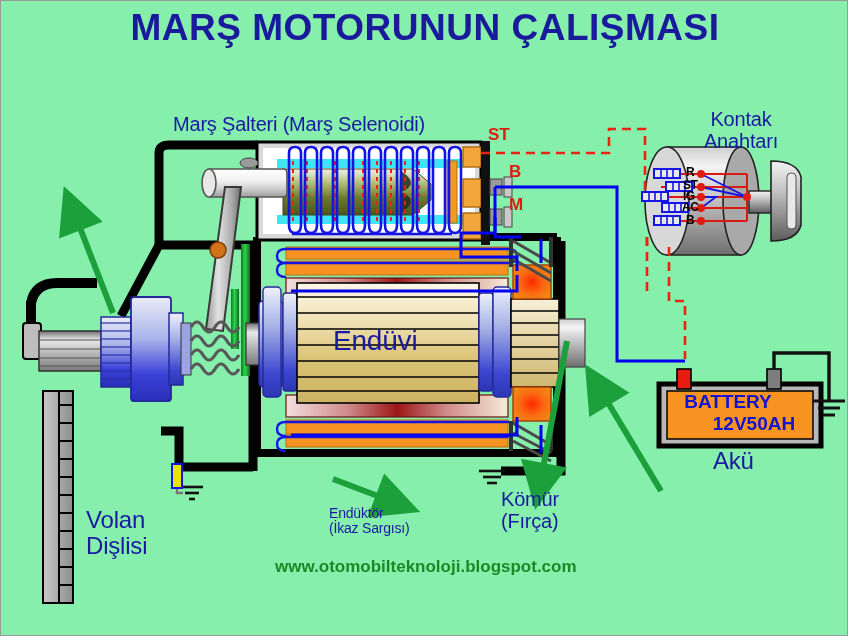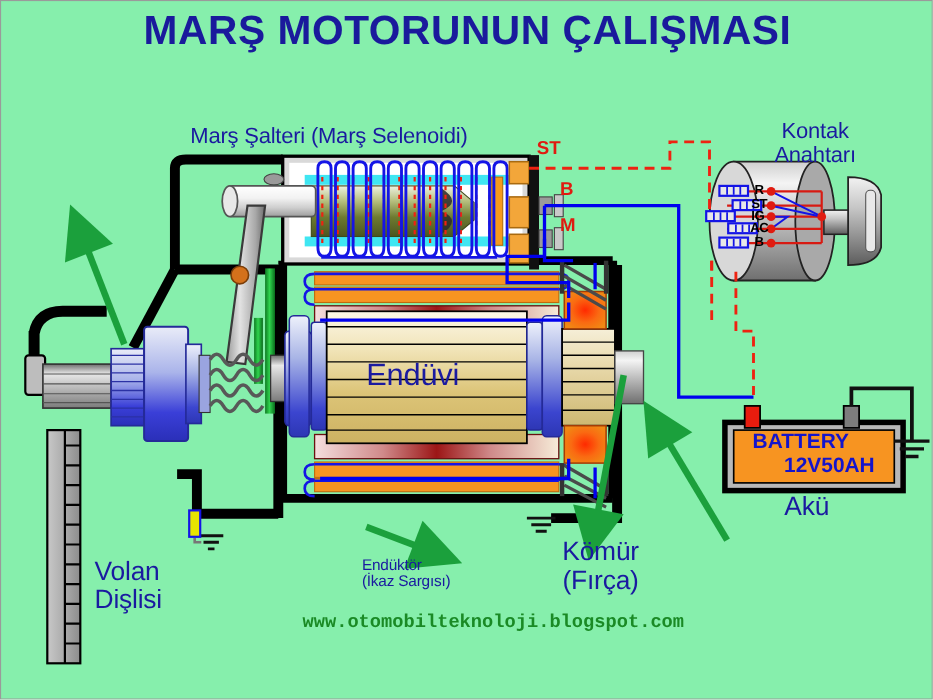--- a/index.html
+++ b/index.html
@@ -5,21 +5,21 @@
   html,body{margin:0;padding:0;background:#fff;}
   body{font-family:"Liberation Sans",sans-serif;}
   #stage{position:relative;width:848px;height:636px;background:#86efac;
          border:1px solid #9a9a9a;box-sizing:border-box;overflow:hidden;}
   .lbl{position:absolute;color:#1a1aa0;font-weight:normal;line-height:1.08;
        white-space:pre;letter-spacing:-0.2px;}
   .title{position:absolute;left:0;top:6px;width:848px;text-align:center;
          color:#1a1a9c;font-size:37px;font-weight:bold;letter-spacing:0.5px;}
   .term{position:absolute;color:#e01b10;font-weight:bold;font-size:17px;}
   .sw-term{position:absolute;color:#000;font-weight:bold;font-size:12px;letter-spacing:-0.5px;}
-  .url{position:absolute;color:#1a8a25;font-weight:bold;font-size:17px;font-family:Liberation Mono, monospace;}
+  .url{position:absolute;color:#1a8a25;font-weight:bold;font-size:17px;}
   svg.layer{position:absolute;left:0;top:0;width:848px;height:636px;overflow:visible;}
 </style>
 </head>
 <body>
 
 <div id="stage">
 
   <div class="title">MARŞ MOTORUNUN ÇALIŞMASI</div>
 
   <svg class="layer" viewBox="0 0 848 636">
@@ -445,21 +445,21 @@
   <div class="lbl" style="left:172px;top:113px;font-size:20px;">Marş Şalteri (Marş Selenoidi)</div>
 
   <div class="lbl" style="left:332px;top:325px;font-size:28px;">Endüvi</div>
 
   <div class="lbl" style="left:85px;top:506px;font-size:24px;">Volan
 Dişlisi</div>
 
   <div class="lbl" style="left:328px;top:505px;width:150px;font-size:14px;">Endüktör
 (İkaz Sargısı)</div>
 
-  <div class="lbl" style="left:500px;top:488px;width:90px;text-align:center;font-size:24px;">Kömür
+  <div class="lbl" style="left:500px;top:488px;width:90px;text-align:left;font-size:20px;">Kömür
 (Fırça)</div>
 
 
   <div class="lbl" style="left:712px;top:447px;font-size:24px;">Akü</div>
 
   <div style="position:absolute;left:666px;top:390px;width:122px;text-align:center;color:#1414cc;font-weight:bold;font-size:19px;">BATTERY</div>
   <div style="position:absolute;left:666px;top:412px;width:174px;text-align:center;color:#1414cc;font-weight:bold;font-size:19px;">12V50AH</div>
 
   <div class="term" style="left:487px;top:124px;">ST</div>
   <div class="term" style="left:508px;top:161px;">B</div>

